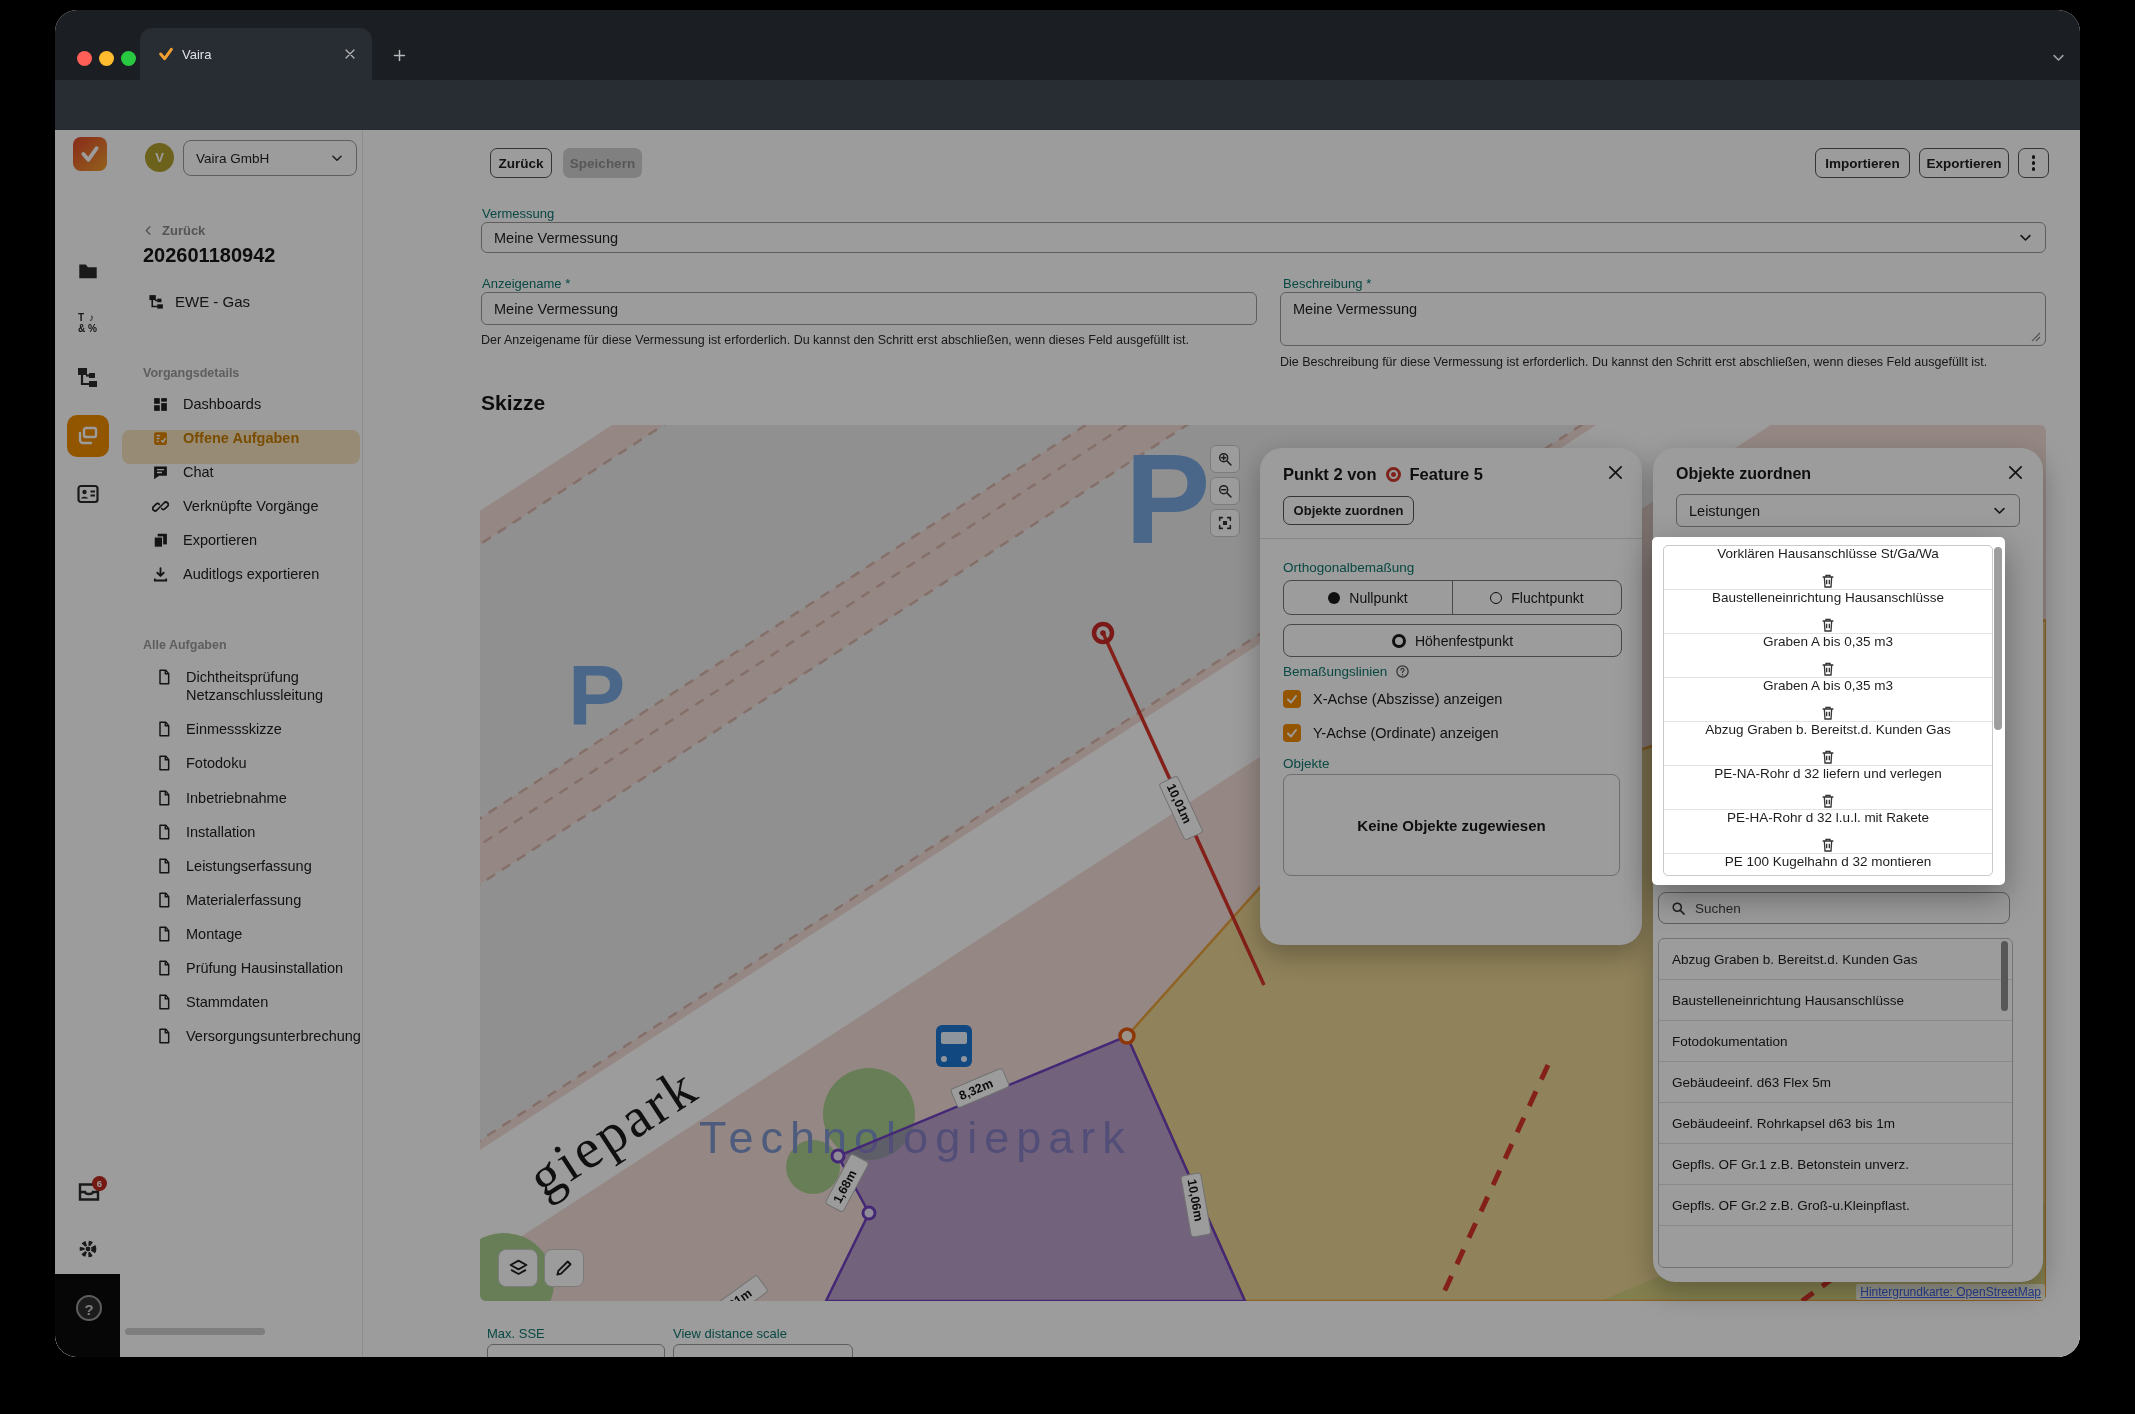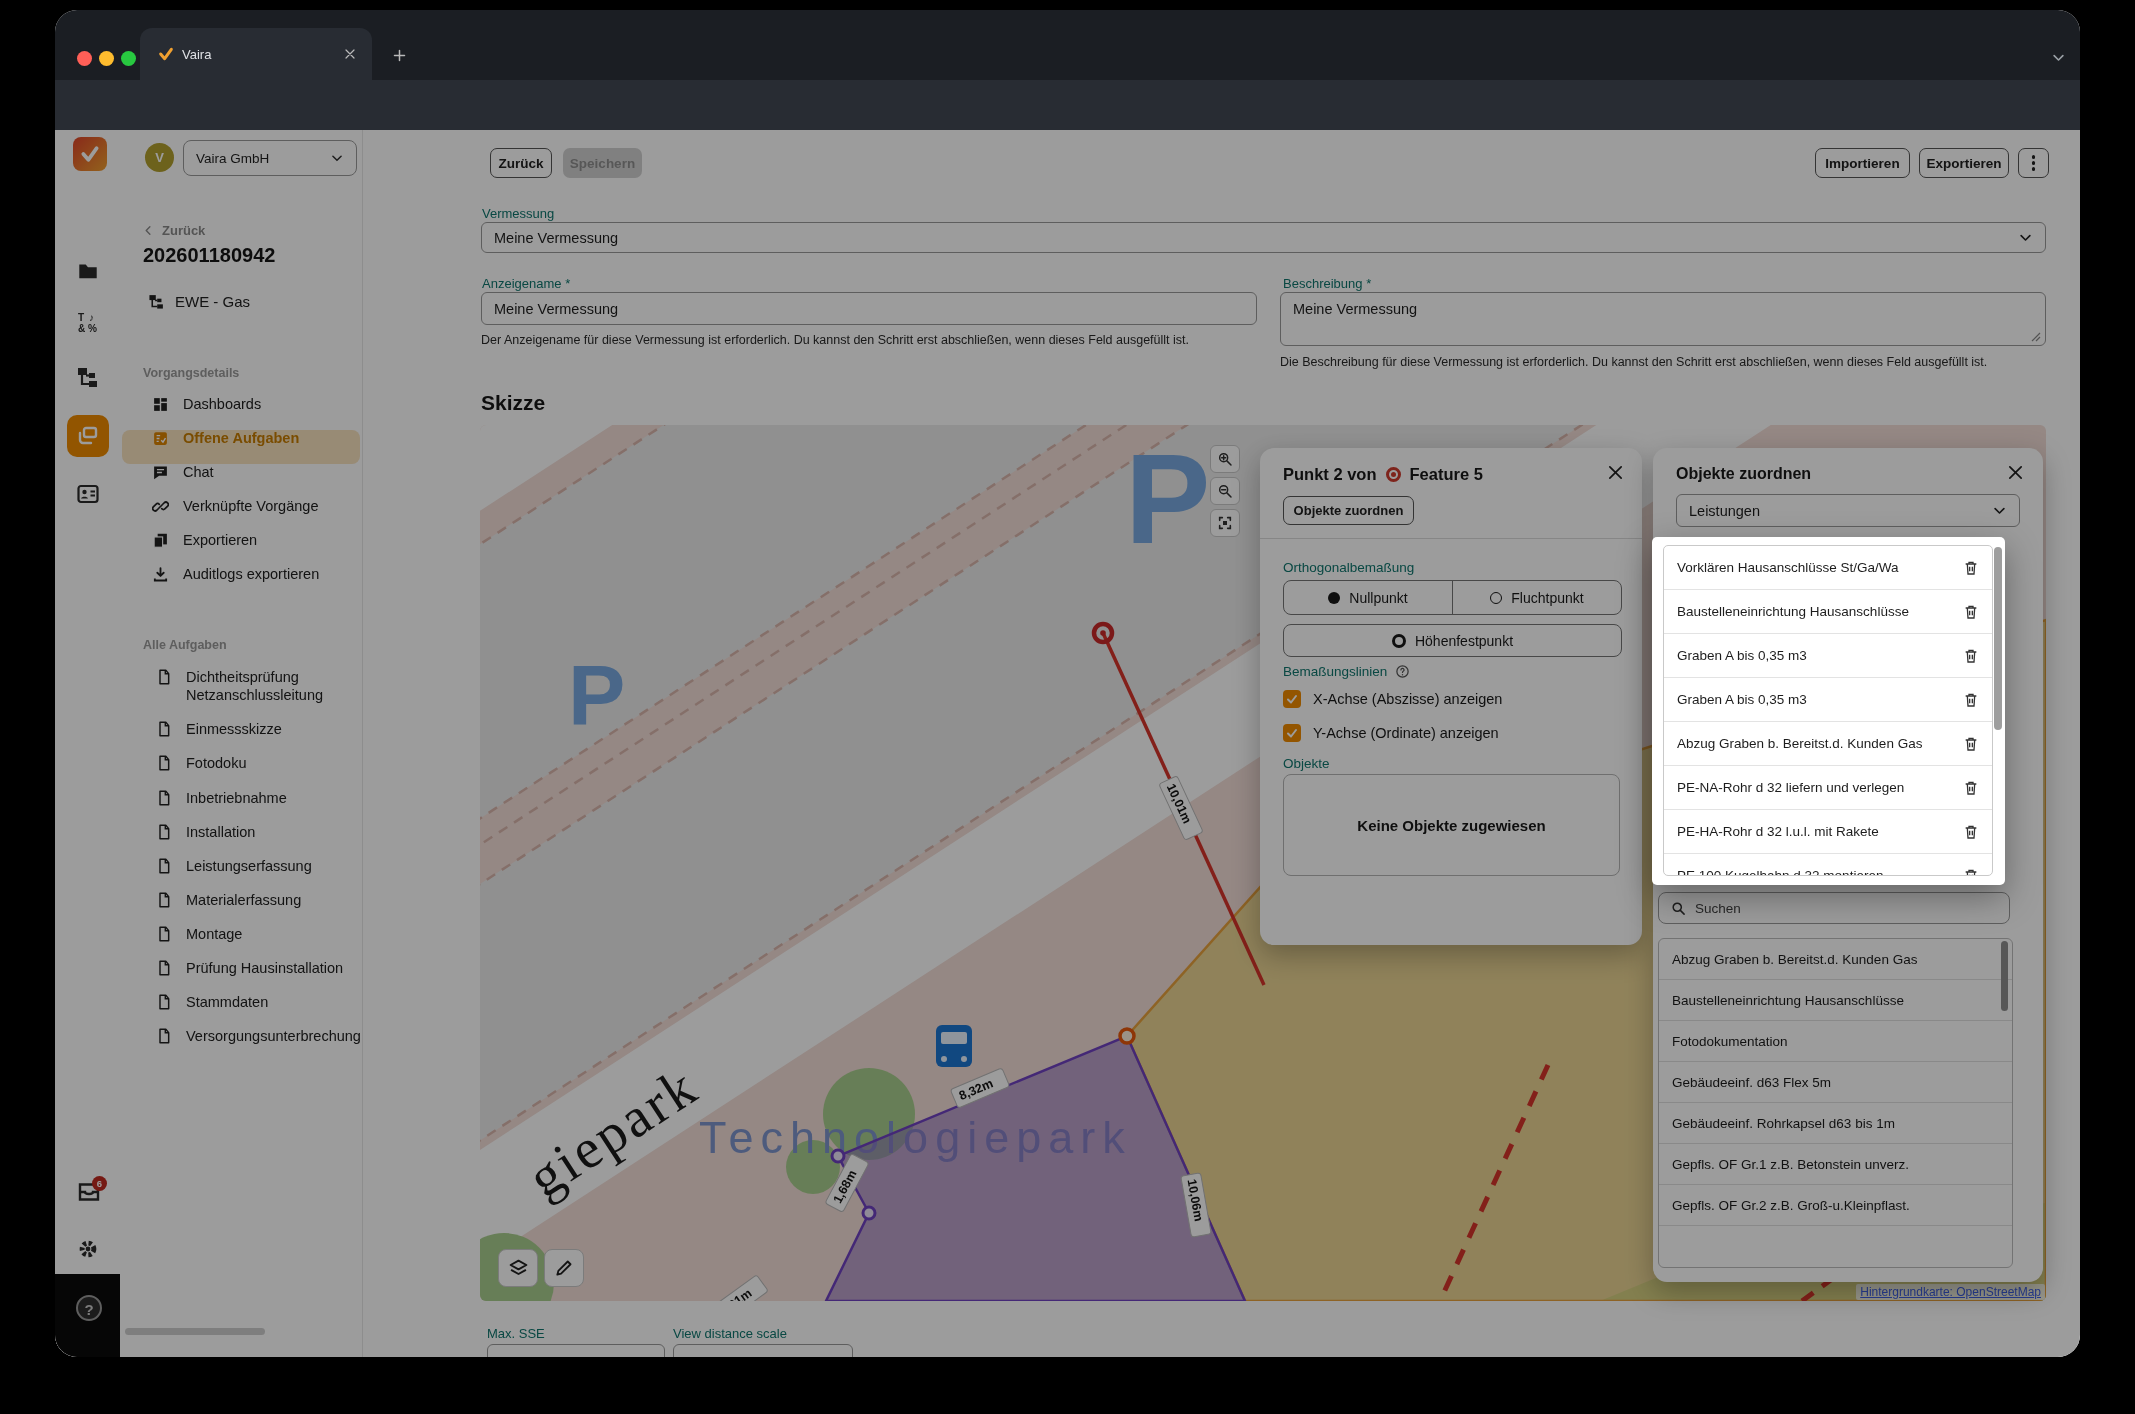--- a/index.html
+++ b/index.html
@@ -24,31 +24,31 @@
   .navrow svg{flex:0 0 17px;}
   .navrow.active{background:#f9e3c0;border-radius:8px;color:#c77d00;font-weight:bold;}
   .taskrow{display:flex;gap:14px;font-size:14.5px;color:#222;padding:8px 0 8px 34px;width:230px;box-sizing:border-box;align-items:flex-start;line-height:1.25;}
   .taskrow svg{flex:0 0 16px;margin-top:1px;}
   .btn{display:flex;align-items:center;justify-content:center;background:#fff;border:1.5px solid #555;border-radius:7px;font-size:13.5px;font-weight:bold;color:#222;box-sizing:border-box;}
   .btn.disabled{border:none;background:#d2d2d2;color:#8f8f8f;}
   .lbl{font-size:13px;color:#0f766e;}
   .inp{background:#fff;border:1px solid #9a9a9a;border-radius:6px;font-size:14.5px;color:#1f1f1f;display:flex;align-items:center;padding:0 12px;box-sizing:border-box;font-family:"Liberation Sans",sans-serif;}
   .help{font-size:12.5px;color:#2b2b2b;}
   
-  .panel{background:#fff;border-radius:14px;box-shadow:0 10px 28px rgba(0,0,0,.28);}
+  .panel{background:#fff;border-radius:22px;box-shadow:0 10px 28px rgba(0,0,0,.28);}
   .ptitle{font-size:16.5px;font-weight:bold;color:#1a1a1a;}
   .seg{display:flex;border:1px solid #777;border-radius:8px;overflow:hidden;}
   .seg>div{flex:1;display:flex;align-items:center;justify-content:center;gap:9px;font-size:14px;font-weight:normal;color:#1a1a1a;}
   .seg>div+div{border-left:1px solid #777;}
   .radio-f{width:12px;height:12px;border-radius:50%;background:#1a1a1a;}
   .radio-e{width:10px;height:10px;border-radius:50%;border:1.6px solid #1a1a1a;}
   .radio-t{width:8px;height:8px;border-radius:50%;border:3.5px solid #1a1a1a;}
   .cb{width:18px;height:18px;border-radius:4px;background:#f08c00;display:flex;align-items:center;justify-content:center;flex:0 0 18px;}
   .cbrow{display:flex;align-items:center;gap:12px;font-size:14.5px;color:#1a1a1a;}
-  .listrow{display:flex;align-items:center;justify-content:space-between;height:43px;padding:0 13px;font-size:13.5px;color:#1d1d1d;border-bottom:1px solid #e3e3e3;}
+  .listrow{display:flex;align-items:center;justify-content:space-between;height:43px;padding:0 13px;font-size:13.5px;color:#1d1d1d;border-bottom:1px solid #e3e3e3;flex-direction:column;}
   .alistrow{display:flex;align-items:center;height:40px;padding:0 13px;font-size:13.5px;color:#1d1d1d;border-bottom:1px solid #e0e0e0;}
   #overlay{left:0;top:120px;width:2025px;height:1227px;background:rgba(0,0,0,.39);z-index:50;}
   #popover{z-index:60;background:#fff;border-radius:5px;box-shadow:0 12px 34px rgba(0,0,0,.35);}
   .chipr{fill:#fff;stroke:#b9b9b9;stroke-width:1;}
   .chipt{font-size:12.5px;font-weight:bold;fill:#141414;font-family:"Liberation Sans",sans-serif;}
   .mapbtn{background:#fff;border:1px solid #c9c9c9;border-radius:6px;display:flex;align-items:center;justify-content:center;box-sizing:border-box;}
   a.osm{color:#4263eb;font-size:12px;background:rgba(255,255,255,.78);padding:1px 4px;border-radius:2px;}
 </style>
 </head>
 <body>

